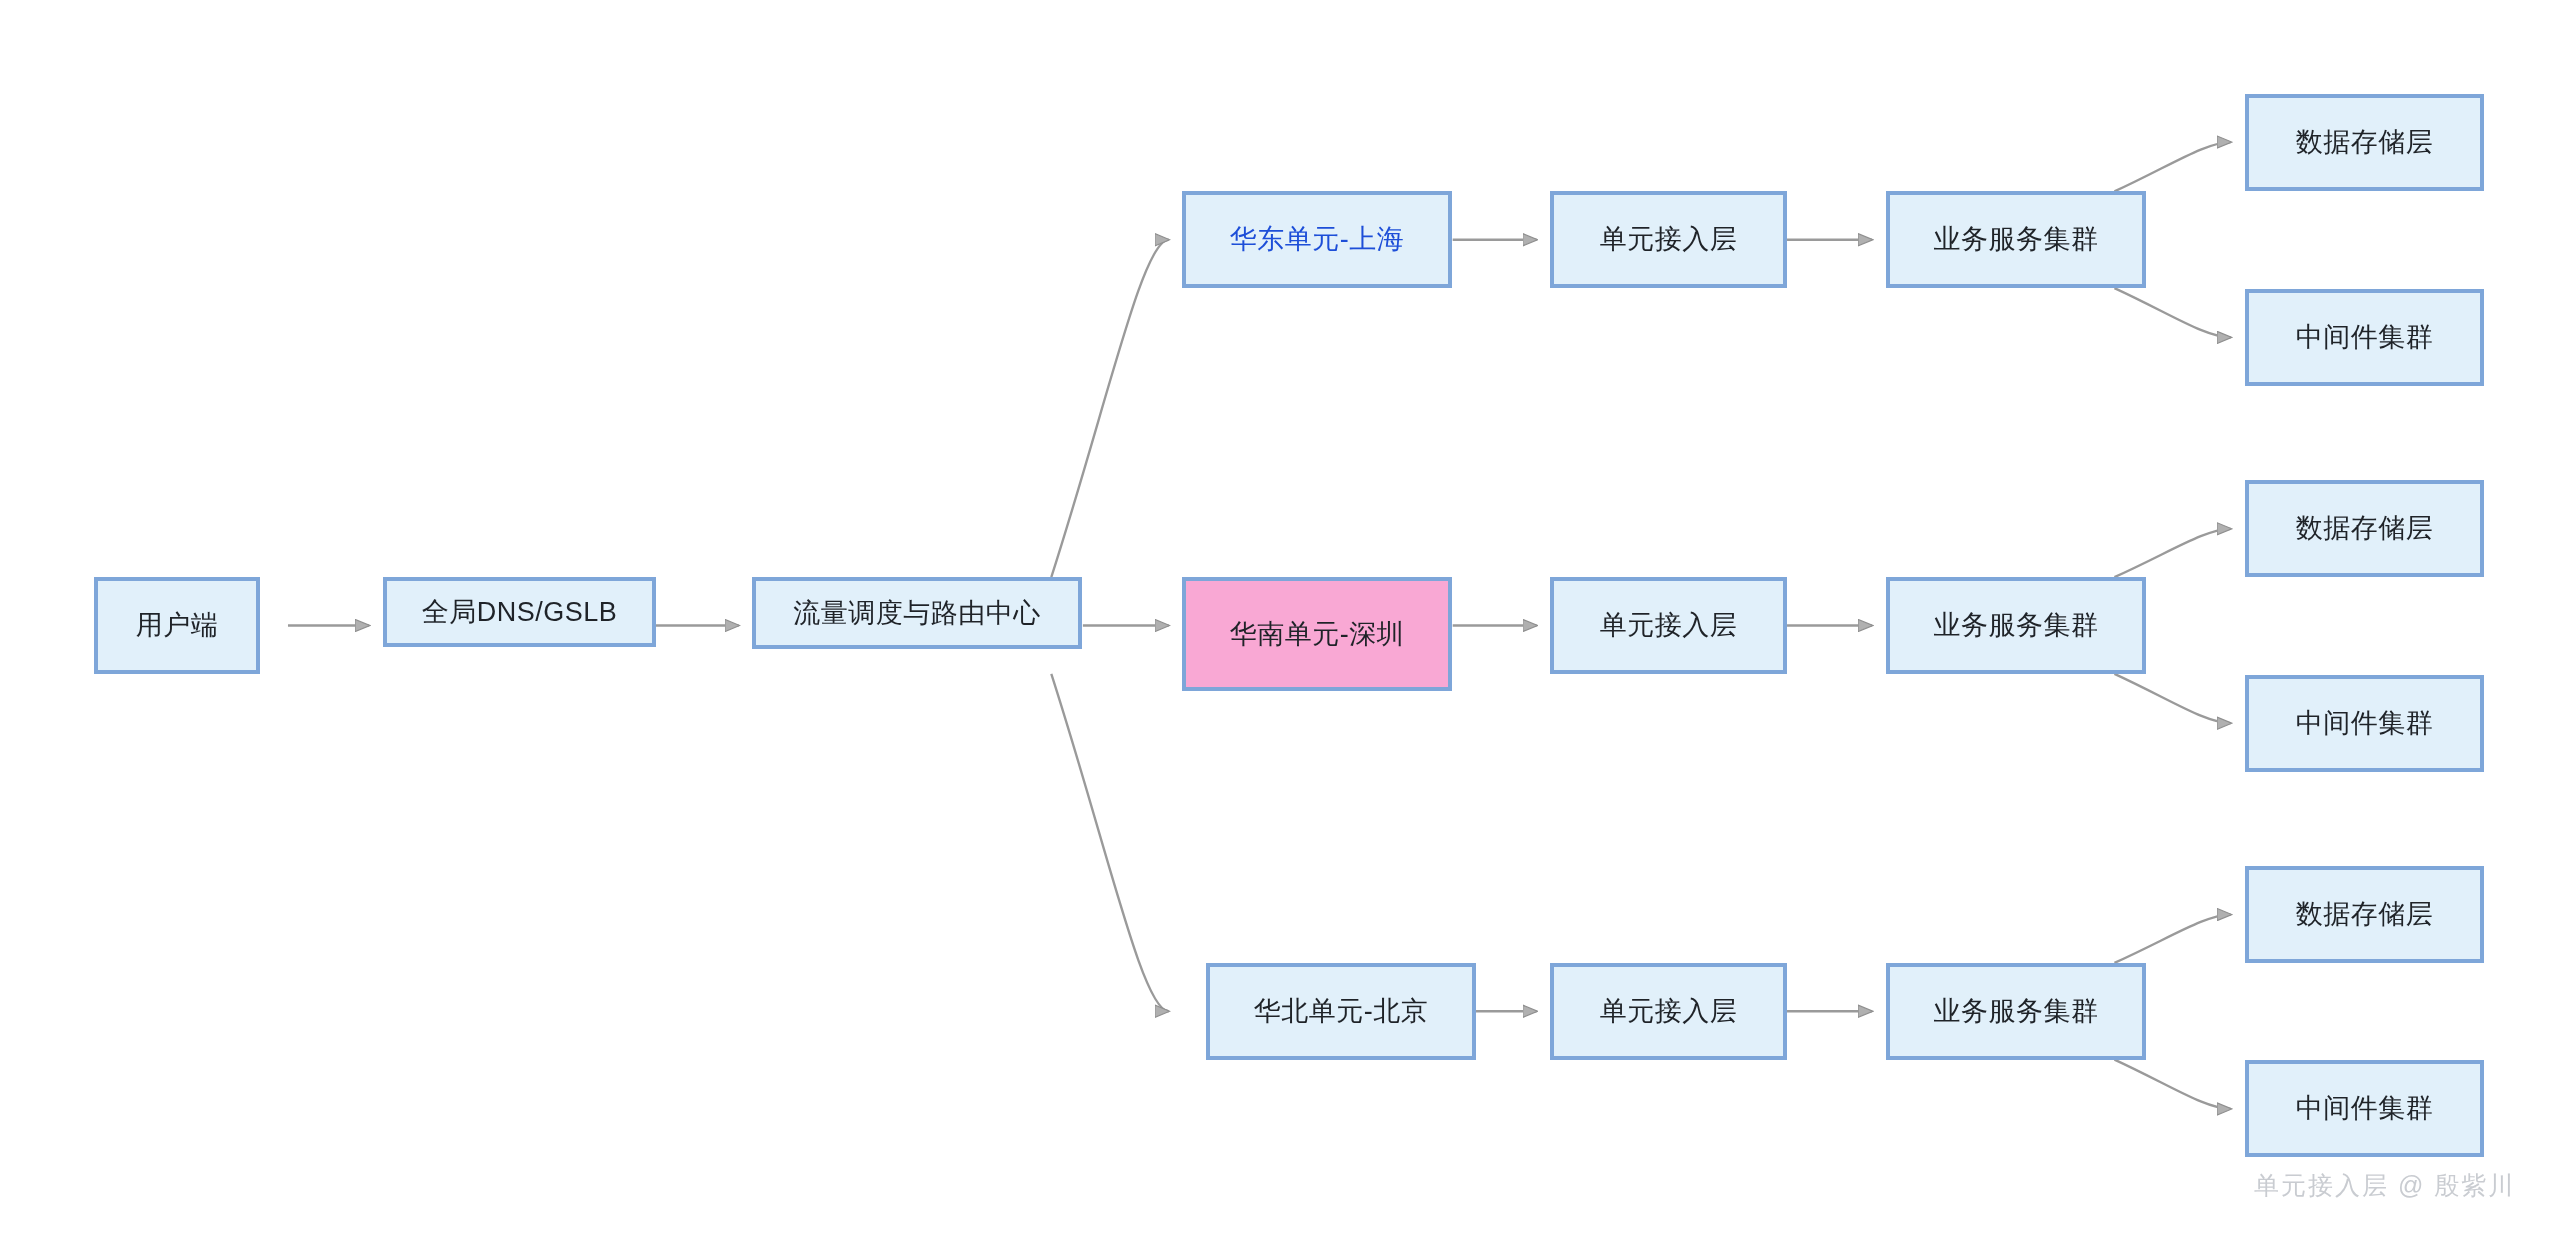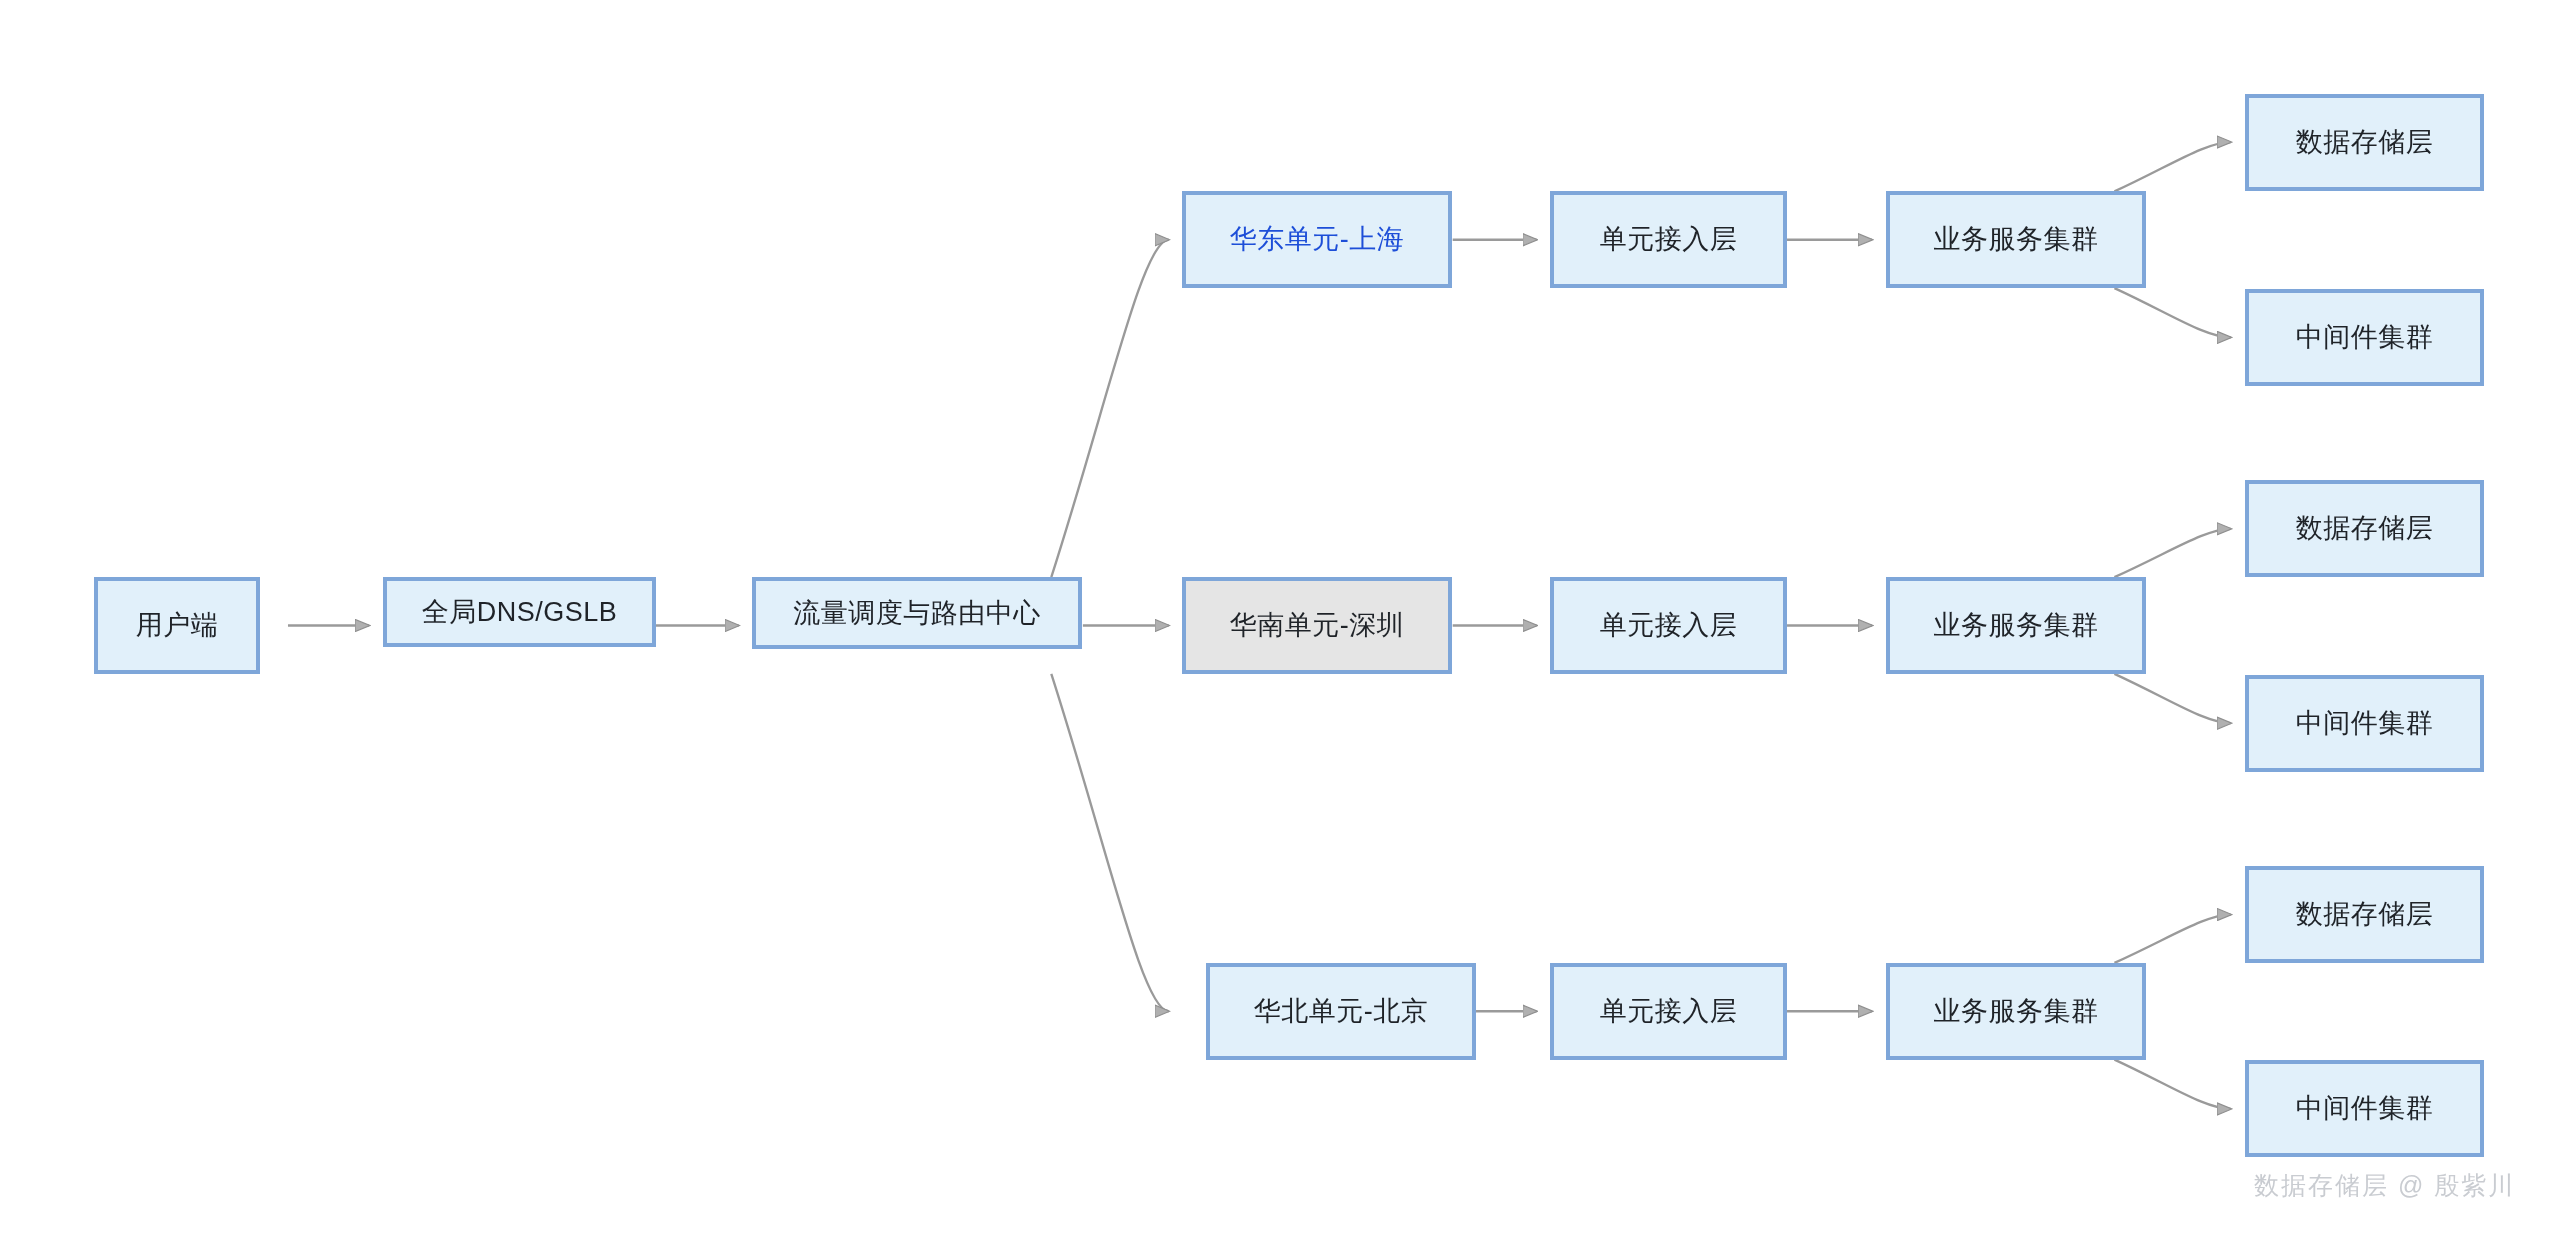--- a/index.html
+++ b/index.html
@@ -65,21 +65,21 @@
       </div>
       <div class="node" style="left: 1886px; top: 191px; width: 260px; height: 97px; background: rgb(225, 240, 250); border-color: rgb(126, 166, 217);">
         <span class="lbl" style="color: rgb(31, 35, 40);">业务服务集群</span>
       </div>
       <div class="node" style="left: 2245px; top: 94px; width: 239px; height: 97px; background: rgb(225, 240, 250); border-color: rgb(126, 166, 217);">
         <span class="lbl" style="color: rgb(31, 35, 40);">数据存储层</span>
       </div>
       <div class="node" style="left: 2245px; top: 289px; width: 239px; height: 97px; background: rgb(225, 240, 250); border-color: rgb(126, 166, 217);">
         <span class="lbl" style="color: rgb(31, 35, 40);">中间件集群</span>
       </div>
-      <div class="node" style="left: 1182px; top: 577px; width: 270px; height: 97px; background: #e5e5e5; border-color: rgb(126, 166, 217);">
+      <div class="node" style="left: 1182px; top: 577px; width: 270px; height: 114px; background: #f9a8d4; border-color: rgb(126, 166, 217);">
         <span class="lbl" style="color: rgb(31, 35, 40);">华南单元-深圳</span>
       </div>
       <div class="node" style="left: 1550px; top: 577px; width: 237px; height: 97px; background: rgb(225, 240, 250); border-color: rgb(126, 166, 217);">
         <span class="lbl" style="color: rgb(31, 35, 40);">单元接入层</span>
       </div>
       <div class="node" style="left: 1886px; top: 577px; width: 260px; height: 97px; background: rgb(225, 240, 250); border-color: rgb(126, 166, 217);">
         <span class="lbl" style="color: rgb(31, 35, 40);">业务服务集群</span>
       </div>
       <div class="node" style="left: 2245px; top: 480px; width: 239px; height: 97px; background: rgb(225, 240, 250); border-color: rgb(126, 166, 217);">
         <span class="lbl" style="color: rgb(31, 35, 40);">数据存储层</span>
@@ -97,15 +97,15 @@
         <span class="lbl" style="color: rgb(31, 35, 40);">业务服务集群</span>
       </div>
       <div class="node" style="left: 2245px; top: 866px; width: 239px; height: 97px; background: rgb(225, 240, 250); border-color: rgb(126, 166, 217);">
         <span class="lbl" style="color: rgb(31, 35, 40);">数据存储层</span>
       </div>
       <div class="node" style="left: 2245px; top: 1060px; width: 239px; height: 97px; background: rgb(225, 240, 250); border-color: rgb(126, 166, 217);">
         <span class="lbl" style="color: rgb(31, 35, 40);">中间件集群</span>
       </div>
     </div>
 
-  <div class="wm" style="left: 2254px; top: 1169px; color: rgb(201, 204, 209);">数据存储层 @ 殷紫川</div>
+  <div class="wm" style="left: 2254px; top: 1169px; color: rgb(201, 204, 209);">单元接入层 @ 殷紫川</div>
 </div>
 
 
 </body></html>

